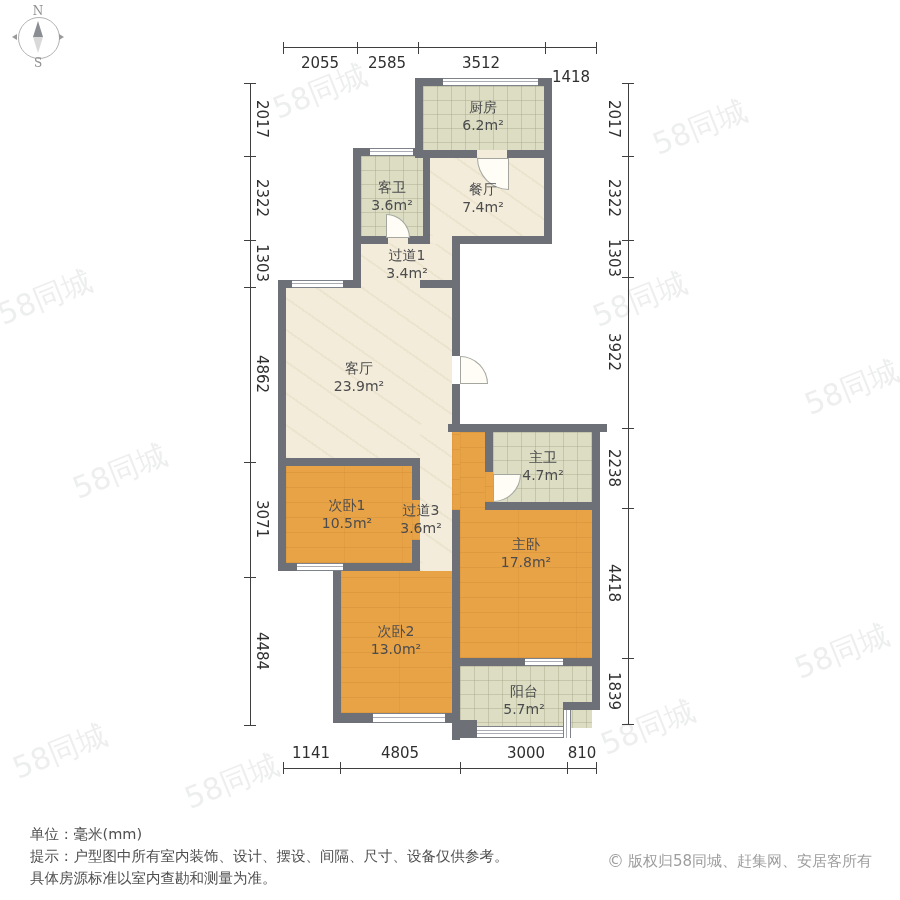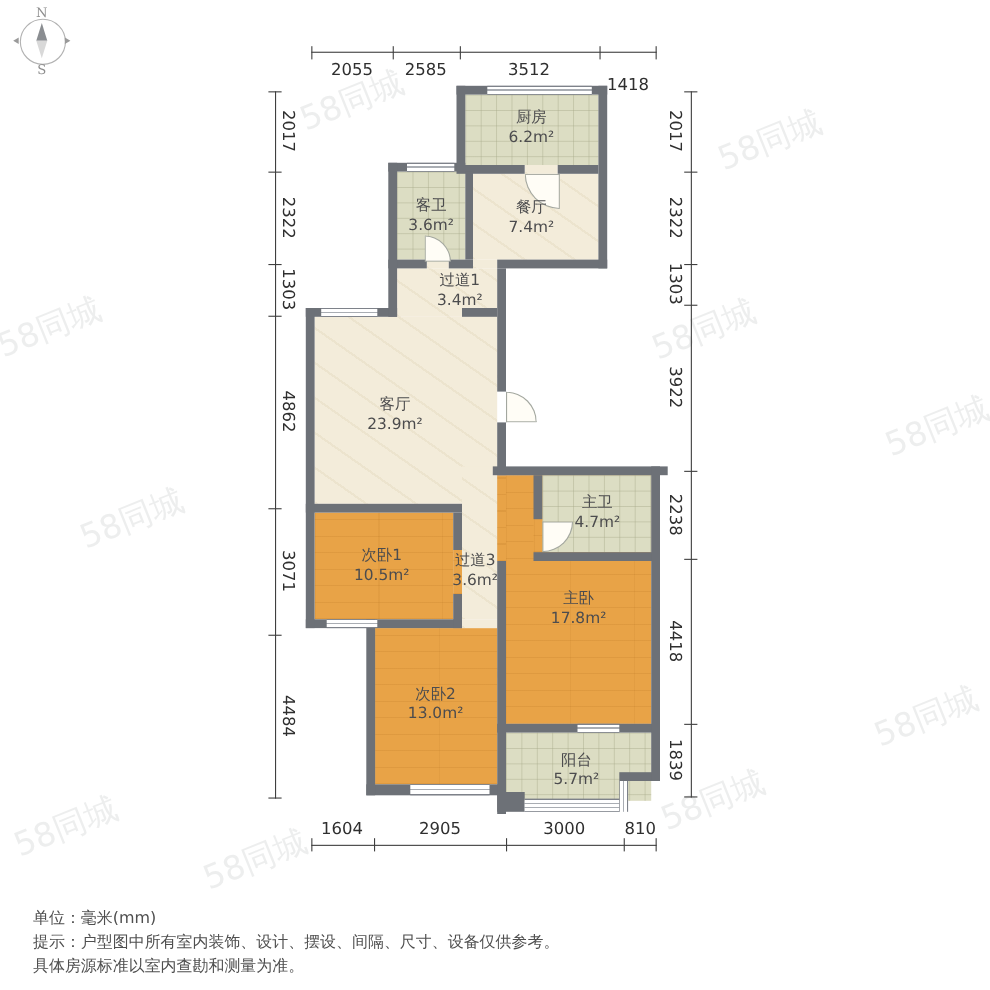--- a/index.html
+++ b/index.html
@@ -161,33 +161,33 @@
     <div>6.2m²</div>
   </div>
   <div class="room-label" style="left:392px;top:196px">
     <div>客卫</div>
     <div>3.6m²</div>
   </div>
   <div class="room-label" style="left:483px;top:198px">
     <div>餐厅</div>
     <div>7.4m²</div>
   </div>
-  <div class="room-label" style="left:418px;top:264px">
+  <div class="room-label" style="left:407px;top:264px">
     <div>过道1</div>
     <div>3.4m²</div>
   </div>
   <div class="room-label" style="left:359px;top:377px">
     <div>客厅</div>
     <div>23.9m²</div>
   </div>
   <div class="room-label" style="left:347px;top:514px">
     <div>次卧1</div>
     <div>10.5m²</div>
   </div>
-  <div class="room-label" style="left:432px;top:519px">
+  <div class="room-label" style="left:421px;top:519px">
     <div>过道3</div>
     <div>3.6m²</div>
   </div>
   <div class="room-label" style="left:543px;top:466px">
     <div>主卫</div>
     <div>4.7m²</div>
   </div>
   <div class="room-label" style="left:526px;top:553px">
     <div>主卧</div>
     <div>17.8m²</div>
@@ -211,23 +211,23 @@
   <span class="dim-num" style="left:387px;top:63px">2585</span>
   <span class="dim-num" style="left:481px;top:63px">3512</span>
   <span class="dim-num" style="left:571px;top:77px">1418</span>
 
   <div class="dim-line" style="left:283px;top:768px;width:314px;height:1px"></div>
   <div class="tick-v" style="left:283px;top:762px"></div>
   <div class="tick-v" style="left:340px;top:762px"></div>
   <div class="tick-v" style="left:460px;top:762px"></div>
   <div class="tick-v" style="left:567px;top:762px"></div>
   <div class="tick-v" style="left:596px;top:762px"></div>
-  <span class="dim-num" style="left:311px;top:753px">1604</span>
-  <span class="dim-num" style="left:400px;top:753px">2905</span>
-  <span class="dim-num" style="left:513px;top:753px">3000</span>
+  <span class="dim-num" style="left:311px;top:753px">1141</span>
+  <span class="dim-num" style="left:400px;top:753px">4805</span>
+  <span class="dim-num" style="left:526px;top:753px">3000</span>
   <span class="dim-num" style="left:582px;top:753px">810</span>
 
   <div class="dim-line" style="left:250px;top:83px;width:1px;height:643px"></div>
   <div class="tick-h" style="left:244px;top:83px"></div>
   <div class="tick-h" style="left:244px;top:156px"></div>
   <div class="tick-h" style="left:244px;top:240px"></div>
   <div class="tick-h" style="left:244px;top:287px"></div>
   <div class="tick-h" style="left:244px;top:462px"></div>
   <div class="tick-h" style="left:244px;top:577px"></div>
   <div class="tick-h" style="left:244px;top:725px"></div>
@@ -251,14 +251,17 @@
   <span class="dim-num-rot" style="left:614px;top:198px">2322</span>
   <span class="dim-num-rot" style="left:614px;top:258px">1303</span>
   <span class="dim-num-rot" style="left:614px;top:352px">3922</span>
   <span class="dim-num-rot" style="left:614px;top:468px">2238</span>
   <span class="dim-num-rot" style="left:614px;top:583px">4418</span>
   <span class="dim-num-rot" style="left:614px;top:691px">1839</span>
 
   <div class="foot-line" style="left:30px;top:825px">单位：毫米(mm)</div>
   <div class="foot-line" style="left:30px;top:869px">具体房源标准以室内查勘和测量为准。</div>
   <div class="foot-line" style="left:30px;top:847px">提示：户型图中所有室内装饰、设计、摆设、间隔、尺寸、设备仅供参考。</div>
+  <div id="copyright">
+    <span class="csym">©</span><span>版权归58同城、赶集网、安居客所有</span>
+  </div>
 
 </div>
 
 </body></html>

